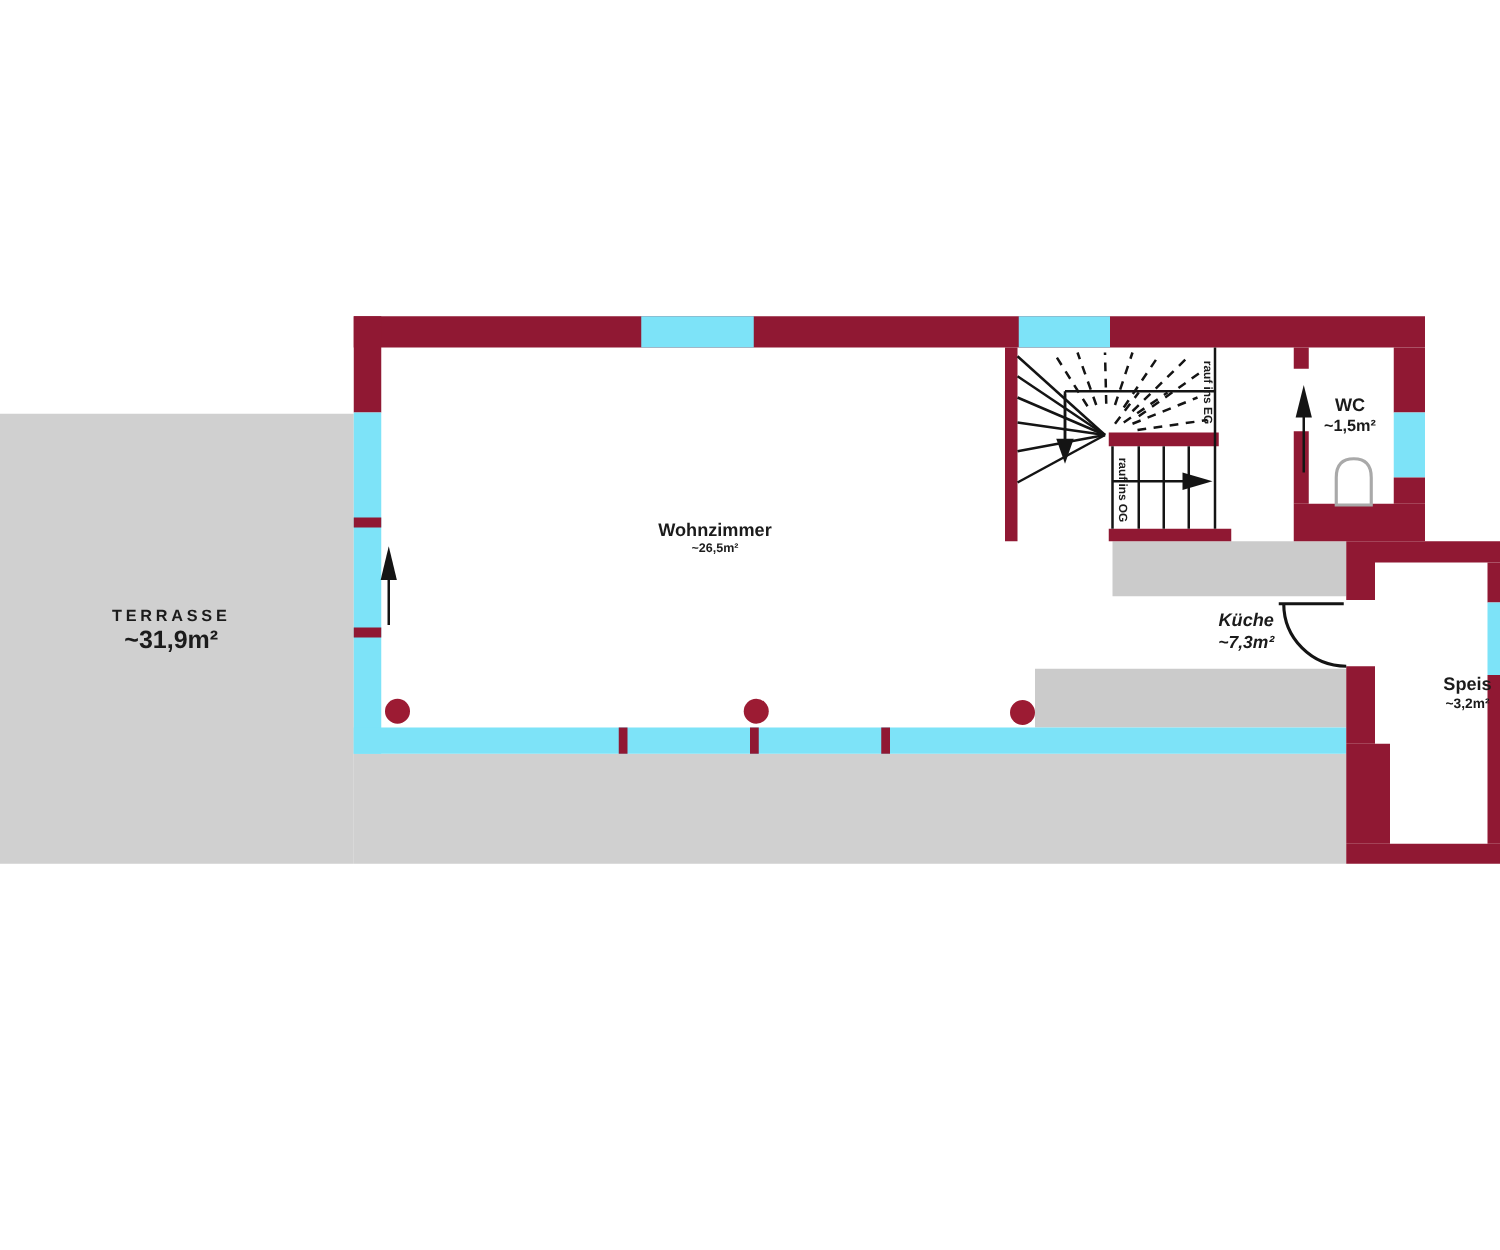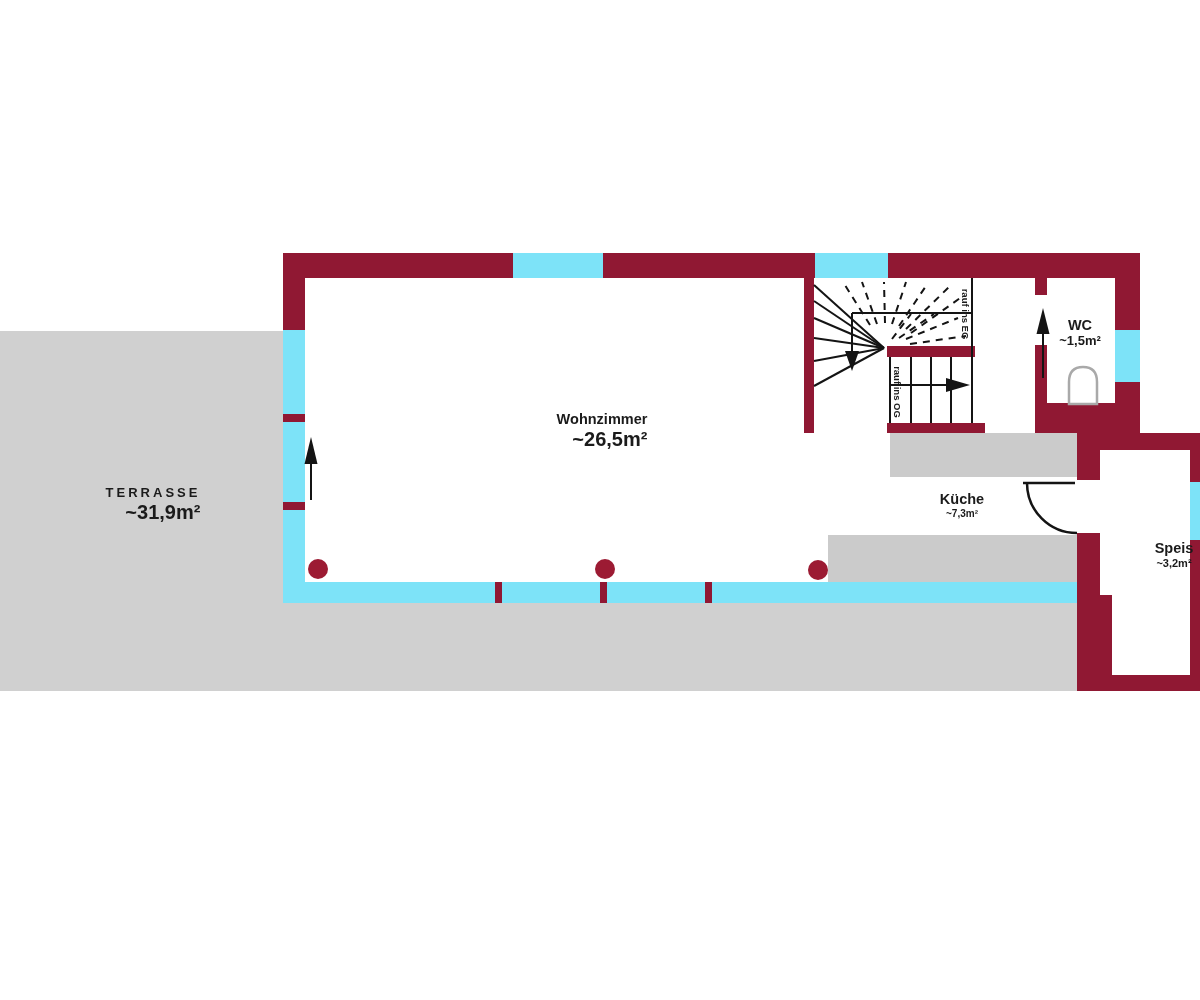--- a/index.html
+++ b/index.html
@@ -114,33 +114,33 @@
     <g>
       <path class="door" d="M1023,483 H1075"></path>
       <path class="door" d="M1027,483 A50,50 0 0 0 1077,533"></path>
     </g>
     <path class="toilet" d="M1069,404 L1069,382 Q1069,367 1083,367 Q1097,367 1097,382 L1097,404 Z"></path>
     <circle class="col" cx="318" cy="569" r="10"></circle>
     <circle class="col" cx="605" cy="569" r="10"></circle>
     <circle class="col" cx="818" cy="570" r="10"></circle>
   </svg>
 
-  <div class="label" style="left:153px;top:505px;text-align:right;">
+  <div class="label" style="left:137px;top:505px;">
     <div style="font-size:13px;letter-spacing:3px;">TERRASSE</div>
     <div class="area" style="font-size:20px;">~31,9m²</div>
   </div>
 
-  <div class="label" style="left:602px;top:431px;">
+  <div class="label" style="left:572px;top:431px;">
     <div style="font-size:14.5px;">Wohnzimmer</div>
-    <div class="area" style="font-size:20px;text-align:right;">~26,5m²</div>
+    <div class="area" style="font-size:10px;">~26,5m²</div>
   </div>
 
-  <div class="label" style="left:962px;top:505px;">
+  <div class="label" style="left:997px;top:505px;font-style:italic;">
     <div style="font-size:14.5px;">Küche</div>
-    <div class="area" style="font-size:10px;">~7,3m²</div>
+    <div class="area" style="font-size:14px;">~7,3m²</div>
   </div>
 
   <div class="label" style="left:1080px;top:333px;">
     <div style="font-size:14.5px;">WC</div>
     <div class="area" style="font-size:13px;">~1,5m²</div>
   </div>
 
   <div class="label" style="left:1174px;top:555px;">
     <div style="font-size:14.5px;">Speis</div>
     <div class="area" style="font-size:11px;">~3,2m²</div>

